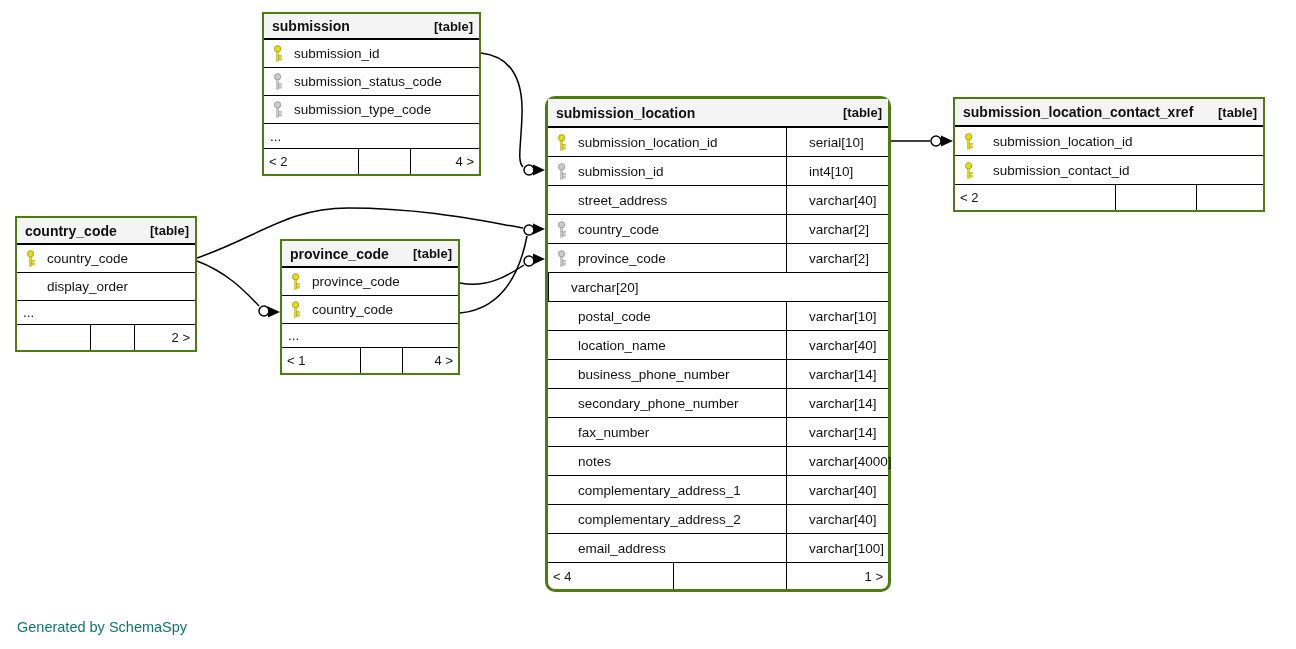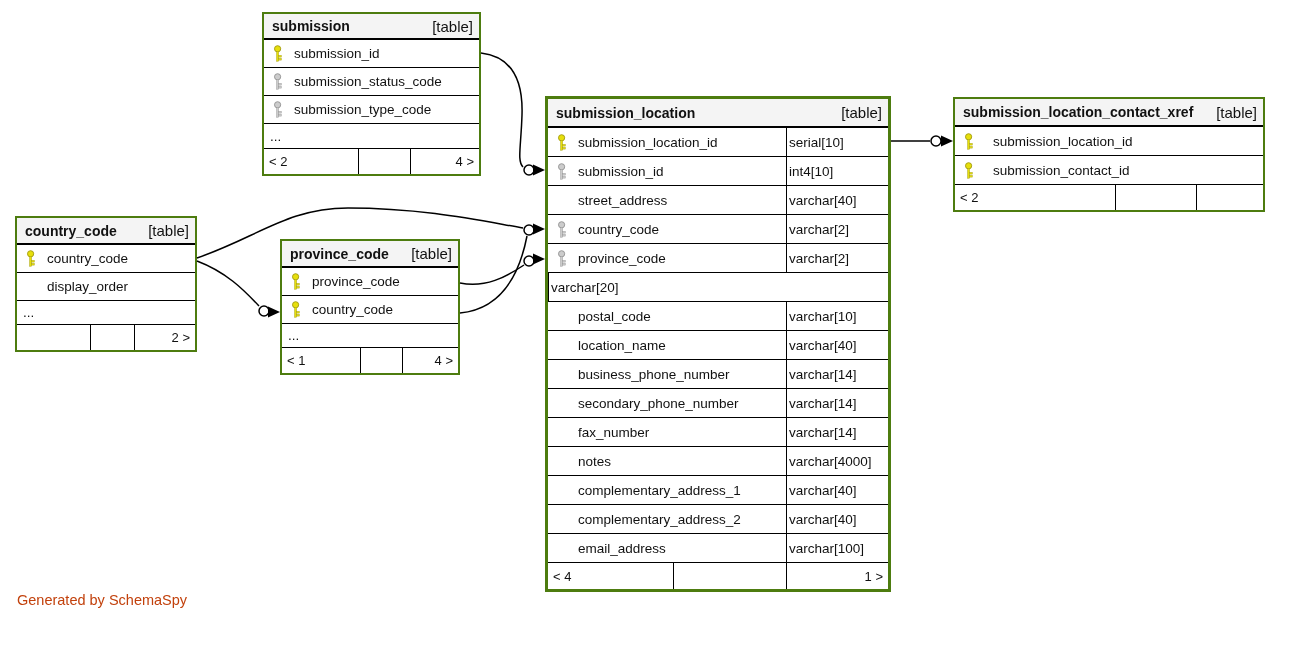--- a/index.html
+++ b/index.html
@@ -2,28 +2,28 @@
 <html><head>
 <meta charset="utf-8">
 <style>
   html,body{margin:0;padding:0;}
   body{
     width:1296px;height:649px;position:relative;overflow:hidden;
     background:#ffffff;color:#111;
     font-family:"Liberation Sans", sans-serif;
   }
   .tbl{position:absolute;background:#fff;border:2px solid #4d7c0f;box-sizing:border-box;z-index:1;}
-  .tbl.main{border-width:3px;}
+  .tbl.main{border-width:3px;border-radius:10px;}
   .thead{
     display:flex;justify-content:space-between;align-items:center;
     background:#f4f4f4;border-bottom:2px solid #000;
     padding:0 6px 0 8px;box-sizing:border-box;
   }
   .ttitle{font-weight:bold;font-size:14px;}
-  .tag{font-weight:normal;font-size:15px;margin-left:8px;}
+  .tag{font-weight:bold;font-size:13px;margin-left:8px;}
   .row{
     display:flex;align-items:center;border-bottom:1.5px solid #000;
     padding-left:9px;box-sizing:border-box;font-size:13.5px;
   }
   .row.ell{padding-left:6px;}
   .key{width:13px;height:17px;display:inline-flex;align-items:center;flex:0 0 13px;}
   .name{margin-left:8px;white-space:nowrap;}
   .ell .name{margin-left:0;}
   .tfoot{display:flex;box-sizing:border-box;font-size:13px;}
   .fc{display:flex;align-items:center;box-sizing:border-box;}
@@ -41,21 +41,21 @@
   .t-sub .f2{width:52px;}
 
   
   .t-loc{left:545px;top:96px;width:346px;}
   .t-loc .thead{height:29px;}
   .t-loc .row{height:29px;padding-left:0;}
   .t-loc .tfoot{height:26px;}
   .t-loc .f1{width:126px;}
   .t-loc .f2{width:113px;}
   .cell-name{display:flex;align-items:center;width:238px;flex:0 0 238px;padding-left:9px;height:100%;box-sizing:border-box;}
-  .cell-type{border-left:1.5px solid #000;flex:1;display:flex;align-items:center;padding-left:2px;height:100%;white-space:nowrap;}
+  .cell-type{border-left:1.5px solid #000;flex:1;display:flex;align-items:center;padding-left:22px;height:100%;white-space:nowrap;}
 
   
   .t-xref{left:953px;top:97px;width:312px;}
   .t-xref .thead{height:28px;}
   .t-xref .row{height:29px;}
   .t-xref .tfoot{height:25px;}
   .t-xref .f1{width:161px;}
   .t-xref .f2{width:81px;}
   .t-xref .name{margin-left:16px;}
 
@@ -75,21 +75,21 @@
   .t-pc .row.ell{height:24px;}
   .t-pc .tfoot{height:25px;}
   .t-pc .f1{width:79px;}
   .t-pc .f2{width:42px;}
 
   .edges{position:absolute;left:0;top:0;z-index:2;pointer-events:none;}
   .e{fill:none;stroke:#000;stroke-width:1.5;}
   .c{fill:#fff;stroke:#000;stroke-width:1.5;}
   .a{fill:#000;stroke:none;}
 
-  .credit{position:absolute;left:17px;top:592px;font-size:14.5px;color:#c2410c;}
+  .credit{position:absolute;left:17px;top:619px;font-size:14.5px;color:#0f766e;}
 </style>
 </head>
 <body>
 
 <div class="tbl t-sub">
   <div class="thead">
     <span class="ttitle">submission</span>
     <span class="tag">[table]</span>
   </div>
   <div class="row">

